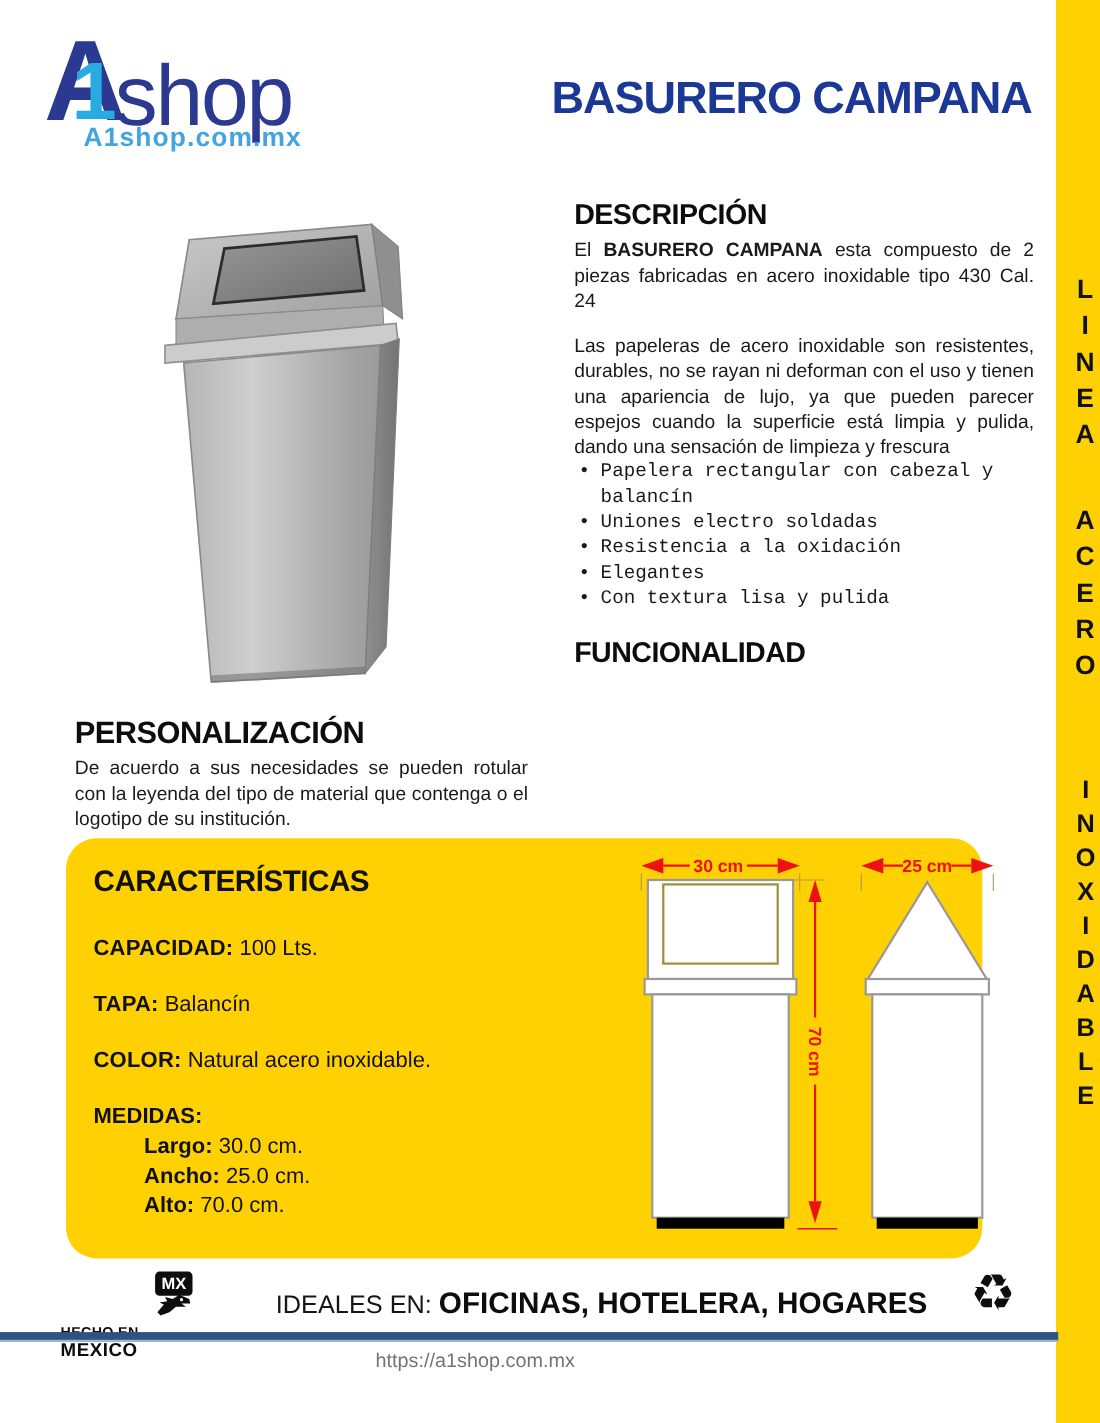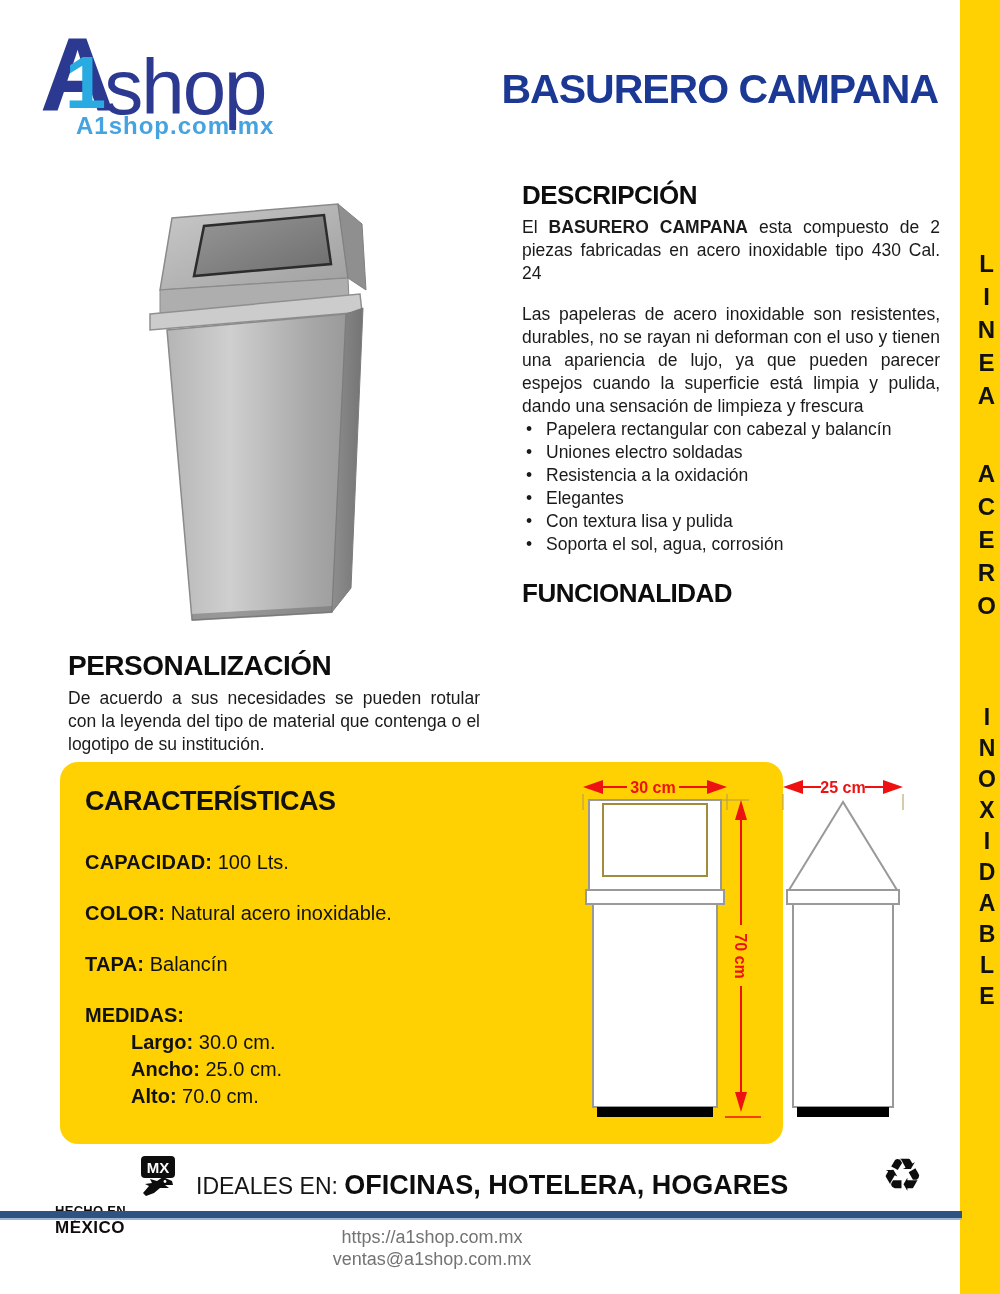--- a/index.html
+++ b/index.html
@@ -27,54 +27,54 @@
 
   
   .title-block{position:absolute;right:62px;top:68px;text-align:right;color:#1B3894;}
   .title-main{font-size:41px;font-weight:bold;letter-spacing:-1px;line-height:1.05;}
   .title-code{font-size:24px;font-weight:bold;margin-top:4px;}
 
   
   .sec-h{font-size:26px;font-weight:bold;color:#0d0d0d;letter-spacing:-0.5px;margin:0 0 5px 0;}
   .body-txt{font-size:17.5px;line-height:23px;text-align:justify;margin:0;}
   .spacer{height:18px;}
-  ul.blt{list-style:none;margin:0;padding:0;}
+  ul.blt{list-style:none;margin:0;padding:0;font-family:Liberation Mono, monospace;}
   ul.blt li{position:relative;padding-left:24px;font-size:17.5px;line-height:23px;margin-bottom:0px;}
   ul.blt li::before{content:"•";position:absolute;left:4px;top:0;}
   ul.blt li.just{text-align:justify;}
 
   .descripcion{position:absolute;left:522px;top:180px;width:418px;}
   .desc-bullets{margin-top:20px;}
   .funcionalidad{position:absolute;left:522px;top:578px;width:420px;}
   .personalizacion{position:absolute;left:68px;top:650px;width:412px;}
   .personalizacion .sec-h{font-size:28px;}
 
   
   .product-photo{position:absolute;left:130px;top:190px;width:310px;height:440px;}
 
   
-  .yellow-box{position:absolute;left:60px;top:762px;width:723px;height:382px;
-              background:#FFD103;border-radius:18px;}
+  .yellow-box{position:absolute;left:60px;top:762px;width:833px;height:382px;
+              background:#FFD103;border-radius:28px;}
   .caract{position:absolute;left:25px;top:24px;width:470px;color:#111;}
   .caract-h{font-size:27px;font-weight:bold;letter-spacing:-0.5px;margin:0 0 34px 0;}
   .c-row{font-size:20px;margin-bottom:28px;}
   .c-row b{font-weight:bold;letter-spacing:0.2px;}
   .c-med{font-size:20px;margin-bottom:2px;}
   .c-sub{font-size:20px;margin:4px 0 0 46px;}
   .diagrams{position:absolute;left:575px;top:770px;}
 
   
   .mx-logo{position:absolute;left:55px;top:1156px;width:120px;color:#0d0d0d;}
   .mx-top{display:flex;align-items:flex-end;flex-direction:column;}
   .mx-box{width:34px;height:22px;background:#0d0d0d;border-radius:4px;color:#fff;
           font-weight:bold;font-size:15px;display:flex;align-items:center;justify-content:center;letter-spacing:0;}
   .mx-eagle{margin-left:2px;margin-top:-3px;}
   .mx-l1{font-size:13px;font-weight:bold;letter-spacing:0.3px;margin-top:2px;}
   .mx-l2{font-size:17px;font-weight:bold;letter-spacing:0.5px;}
-  .ideales{position:absolute;left:196px;top:1170px;width:660px;text-align:left;white-space:nowrap;}
+  .ideales{position:absolute;left:183px;top:1170px;width:660px;text-align:right;white-space:nowrap;}
   .ideales-pre{font-size:23px;color:#151515;}
   .ideales-bold{font-size:27px;font-weight:bold;color:#0d0d0d;}
   .recycle{position:absolute;left:882px;top:1152px;font-size:46px;line-height:1;color:#0d0d0d;
            font-family:"DejaVu Sans",sans-serif;}
   .divider{position:absolute;left:0;top:1211px;width:962px;height:7px;background:#2E5383;
            border-bottom:2px solid #9DB6D6;}
   .footer{position:absolute;left:0;top:1226px;width:864px;text-align:center;
           font-size:18px;line-height:22px;color:#737373;}
 </style>
 </head>
@@ -144,39 +144,38 @@
     <h2 class="sec-h">DESCRIPCIÓN</h2>
     <p class="body-txt"><span>El </span><b>BASURERO CAMPANA</b><span> esta compuesto de 2 piezas fabricadas en acero inoxidable tipo 430 Cal. 24</span></p>
     <div class="spacer"></div>
     <p class="body-txt">Las papeleras de acero inoxidable son resistentes, durables, no se rayan ni deforman con el uso y tienen una apariencia de lujo, ya que pueden parecer espejos cuando la superficie está limpia y pulida, dando una sensación de limpieza y frescura</p>
     <ul class="blt desc-bullets">
       <li>Papelera rectangular con cabezal y balancín</li>
       <li>Uniones electro soldadas</li>
       <li>Resistencia a la oxidación</li>
       <li>Elegantes</li>
       <li>Con textura lisa y pulida</li>
-      <li>Soporta el sol, agua, corrosión</li>
     </ul>
   </div>
 
   <div class="funcionalidad">
     <h2 class="sec-h">FUNCIONALIDAD</h2>
   </div>
 
   <div class="personalizacion">
     <h2 class="sec-h">PERSONALIZACIÓN</h2>
     <p class="body-txt">De acuerdo a sus necesidades se pueden rotular con la leyenda del tipo de material que contenga o el logotipo de su institución.</p>
   </div>
 
   <div class="yellow-box">
     <div class="caract">
       <h2 class="caract-h">CARACTERÍSTICAS</h2>
       <div class="c-row"><b>CAPACIDAD:</b> <span>100 Lts.</span></div>
+      <div class="c-row"><b>TAPA:</b> <span>Balancín</span></div>
       <div class="c-row"><b>COLOR:</b> <span>Natural acero inoxidable.</span></div>
-      <div class="c-row"><b>TAPA:</b> <span>Balancín</span></div>
       <div class="c-med"><b>MEDIDAS:</b></div>
       <div class="c-sub"><b>Largo:</b> <span>30.0 cm.</span></div>
       <div class="c-sub"><b>Ancho:</b> <span>25.0 cm.</span></div>
       <div class="c-sub"><b>Alto:</b> <span>70.0 cm.</span></div>
     </div>
   </div>
 
   <svg class="diagrams" viewBox="0 0 335 355" width="335" height="355">
 
     <g>
@@ -237,16 +236,15 @@
   <div class="ideales">
     <span class="ideales-pre">IDEALES EN: </span><span class="ideales-bold">OFICINAS, HOTELERA, HOGARES</span>
   </div>
 
   <div class="recycle">♻</div>
 
   <div class="divider"></div>
 
   <div class="footer">
     <div>https://a1shop.com.mx</div>
-    <div>ventas@a1shop.com.mx</div>
   </div>
 
 </div>
 
 </body></html>

